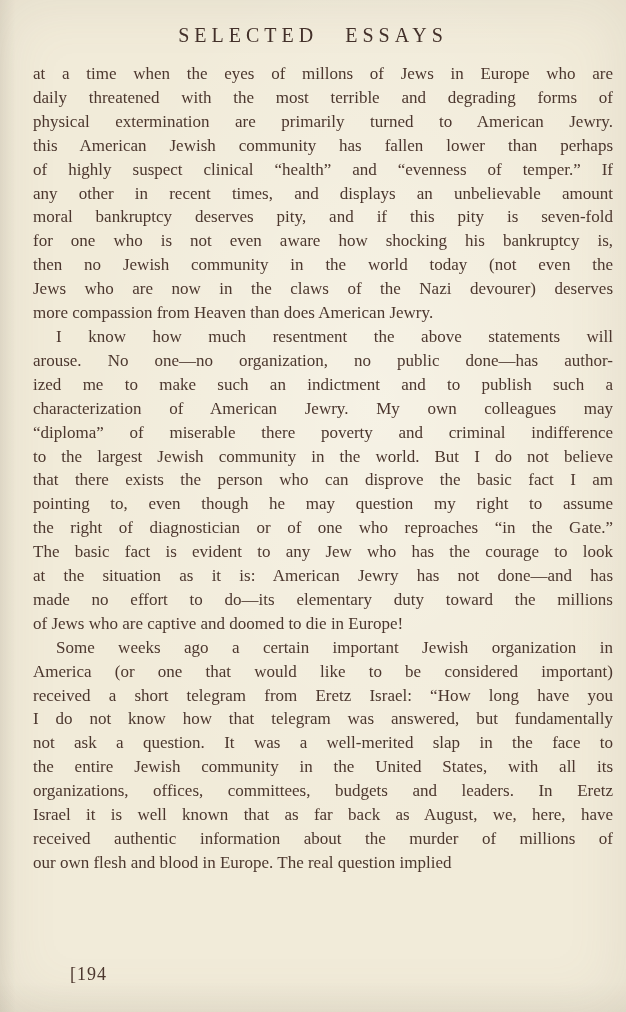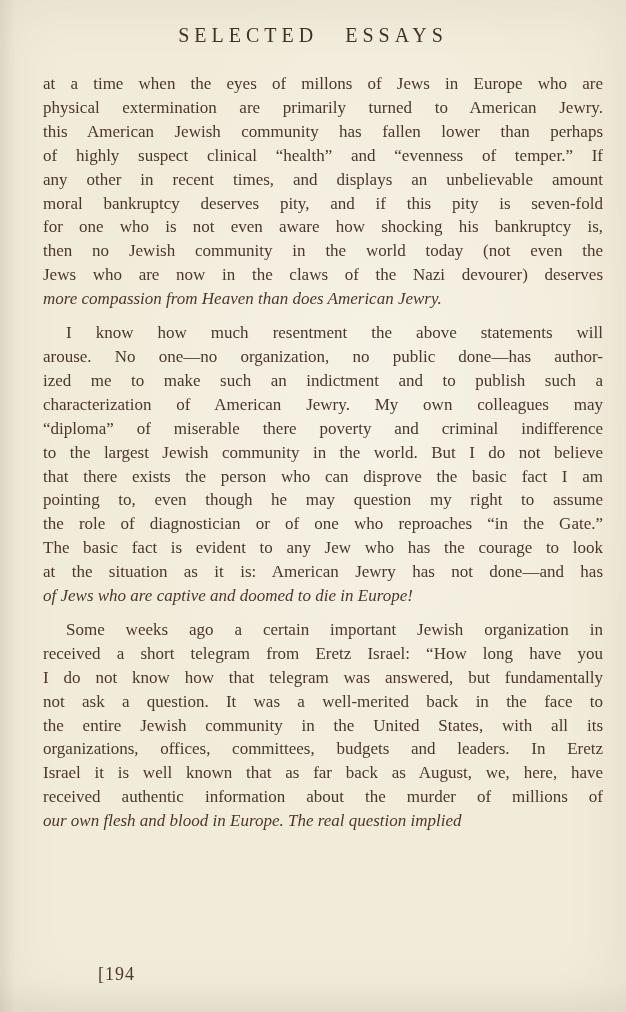--- a/index.html
+++ b/index.html
@@ -37,81 +37,82 @@
     color: var(--ink-dark, #43302a);
   }
   .body-text {
     position: absolute;
     left: 33px;
     top: 62px;
     width: 580px;
     font-size: 17px;
     line-height: 23.9px;
   }
-  .paragraph { margin: 10px; }
+  .paragraph { margin: 0; }
   .line {
     text-align: justify;
     text-align-last: justify;
     -moz-text-align-last: justify;
   }
   .line.para-end {
     text-align-last: left;
-    font-style: italic;
     -moz-text-align-last: left;
   }
   .line.indented {
     text-indent: 23px;
   }
   .folio {
     position: absolute;
     left: 70px;
     top: 964px;
     font-size: 18px;
     letter-spacing: 1px;
-    margin-left: 28px;
   }
 </style>
 </head>
 <body>
 
 <div class="page">
   <div class="running-head">SELECTED ESSAYS</div>
 
   <div class="body-text">
       <div class="paragraph">
         <div class="line">at a time when the eyes of millons of Jews in Europe who are</div>
+        <div class="line">daily threatened with the most terrible and degrading forms of</div>
         <div class="line">physical extermination are primarily turned to American Jewry.</div>
         <div class="line">this American Jewish community has fallen lower than perhaps</div>
         <div class="line">of highly suspect clinical “health” and “evenness of temper.” If</div>
         <div class="line">any other in recent times, and displays an unbelievable amount</div>
         <div class="line">moral bankruptcy deserves pity, and if this pity is seven-fold</div>
         <div class="line">for one who is not even aware how shocking his bankruptcy is,</div>
         <div class="line">then no Jewish community in the world today (not even the</div>
         <div class="line">Jews who are now in the claws of the Nazi devourer) deserves</div>
         <div class="line para-end">more compassion from Heaven than does American Jewry.</div>
       </div>
       <div class="paragraph">
         <div class="line indented">I know how much resentment the above statements will</div>
         <div class="line">arouse. No one—no organization, no public done—has author-</div>
         <div class="line">ized me to make such an indictment and to publish such a</div>
         <div class="line">characterization of American Jewry. My own colleagues may</div>
         <div class="line">“diploma” of miserable there poverty and criminal indifference</div>
         <div class="line">to the largest Jewish community in the world. But I do not believe</div>
         <div class="line">that there exists the person who can disprove the basic fact I am</div>
         <div class="line">pointing to, even though he may question my right to assume</div>
-        <div class="line">the role of diagnostician or of one who reproaches “in the Gate.”</div>
+        <div class="line">the right of diagnostician or of one who reproaches “in the Gate.”</div>
         <div class="line">The basic fact is evident to any Jew who has the courage to look</div>
         <div class="line">at the situation as it is: American Jewry has not done—and has</div>
+        <div class="line">made no effort to do—its elementary duty toward the millions</div>
         <div class="line para-end">of Jews who are captive and doomed to die in Europe!</div>
       </div>
       <div class="paragraph">
         <div class="line indented">Some weeks ago a certain important Jewish organization in</div>
+        <div class="line">America (or one that would like to be considered important)</div>
         <div class="line">received a short telegram from Eretz Israel: “How long have you</div>
         <div class="line">I do not know how that telegram was answered, but fundamentally</div>
-        <div class="line">not ask a question. It was a well-merited back in the face to</div>
+        <div class="line">not ask a question. It was a well-merited slap in the face to</div>
         <div class="line">the entire Jewish community in the United States, with all its</div>
         <div class="line">organizations, offices, committees, budgets and leaders. In Eretz</div>
         <div class="line">Israel it is well known that as far back as August, we, here, have</div>
         <div class="line">received authentic information about the murder of millions of</div>
         <div class="line para-end">our own flesh and blood in Europe. The real question implied</div>
       </div>
     </div>
 
   <div class="folio">[194</div>
 </div>

